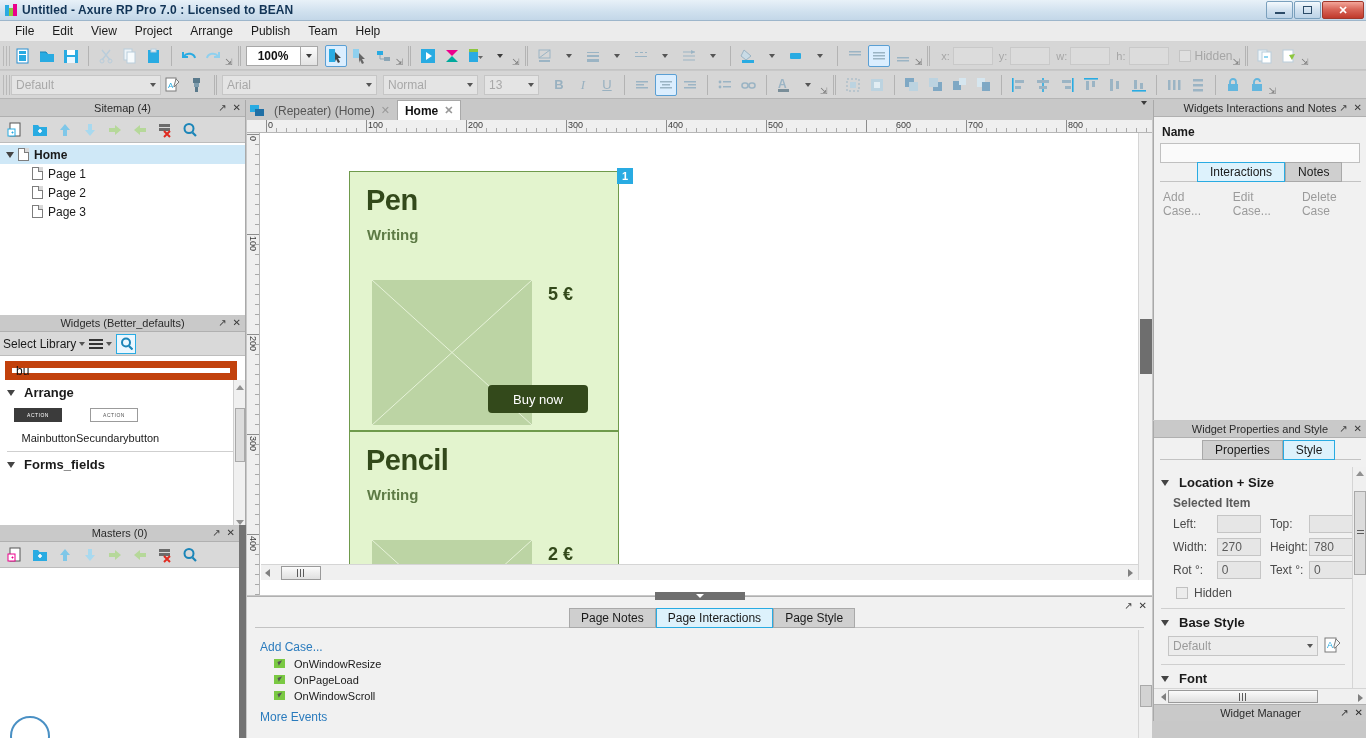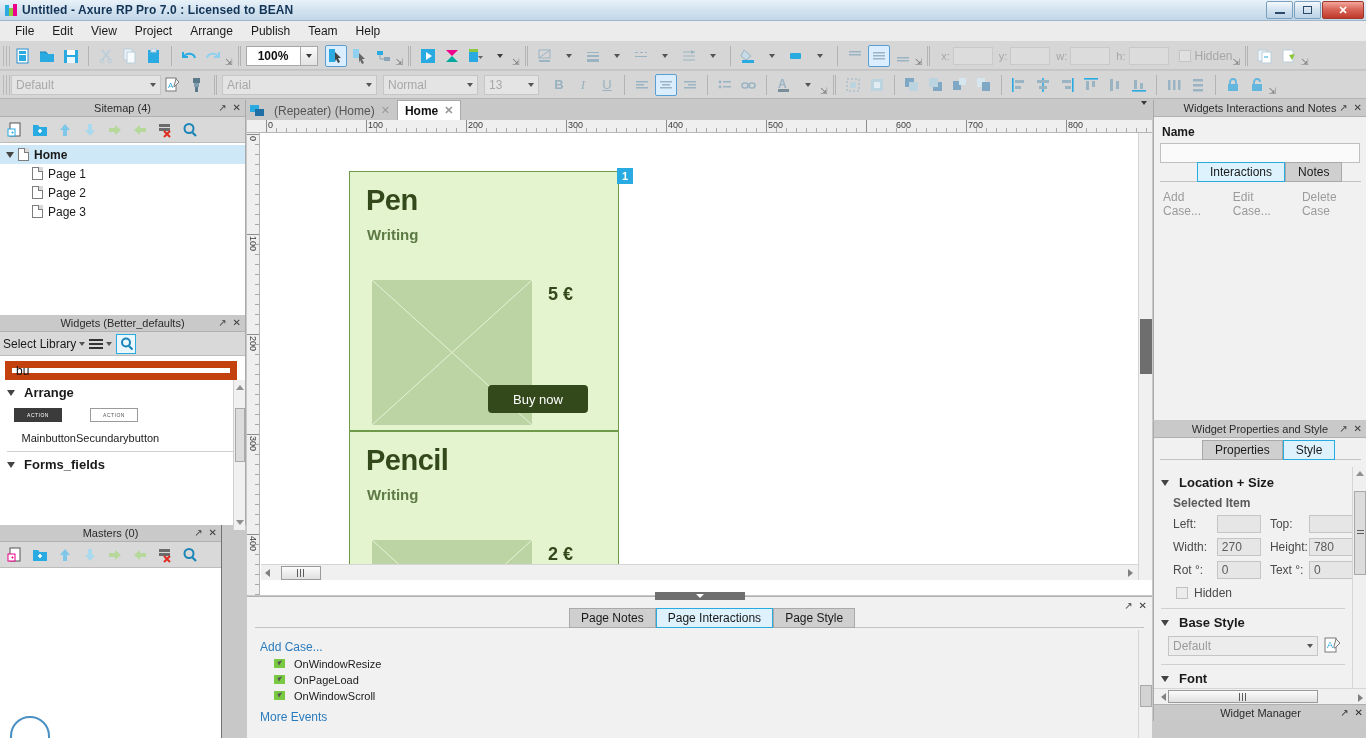--- a/index.html
+++ b/index.html
@@ -127,21 +127,21 @@
   .wg-thumb.dark { background:#3b3b3b;color:#fff;margin:0 14px; }
   .wg-thumb.light { background:#fff;border:1px solid #9b9b9b;color:#555;margin:0 14px; }
   .wg-cap { font-size:11px;color:#1a1a1a;line-height:14px;margin-top:9px; }
   .wg-divider { border-top:1px solid #cfcfcf;margin:6px 8px 0 7px; }
   .vscroll { position:absolute;right:0;top:0;width:12px;height:100%;background:#f0f0f0;border-left:1px solid #d0d0d0; }
   .vscroll .thumb { position:absolute;left:1px;top:28px;width:10px;height:54px;background:#dcdcdc;border:1px solid #a9a9a9; }
   .vscroll .ar { position:absolute;left:2px;width:0;height:0;border-left:4px solid transparent;border-right:4px solid transparent;}
   .vscroll .ar.up { top:5px;border-bottom:5px solid #909090; }
   .vscroll .ar.dn { bottom:5px;border-top:5px solid #909090; }
 
-  #masters-panel { position:absolute; left:0; top:525px; width:222px; height:213px; background:#fff;border-right:1px solid #737373; }
+  #masters-panel { position:absolute; left:0; top:525px; width:246px; height:213px; background:#fff;border-right:7px solid #737373; }
   .axure-logo { position:absolute; left:10px; bottom:-18px; width:40px;height:40px;border-radius:50%;border:2px solid #4a90c4;background:#fff; }
 
   
   #canvas-area { position:absolute; left:247px; top:100px; width:905px; height:495px; background:#fff; }
   .tabs-bar { height:20px;background:#c8c8c8;display:flex;align-items:flex-end; }
   .tabs-ico { width:20px;height:18px;display:flex;align-items:center;justify-content:center; }
   .tab {
     height:19px;display:flex;align-items:center;gap:6px;padding:0 7px;
     font-size:12px;color:#555;background:#c8c8c8;
   }

